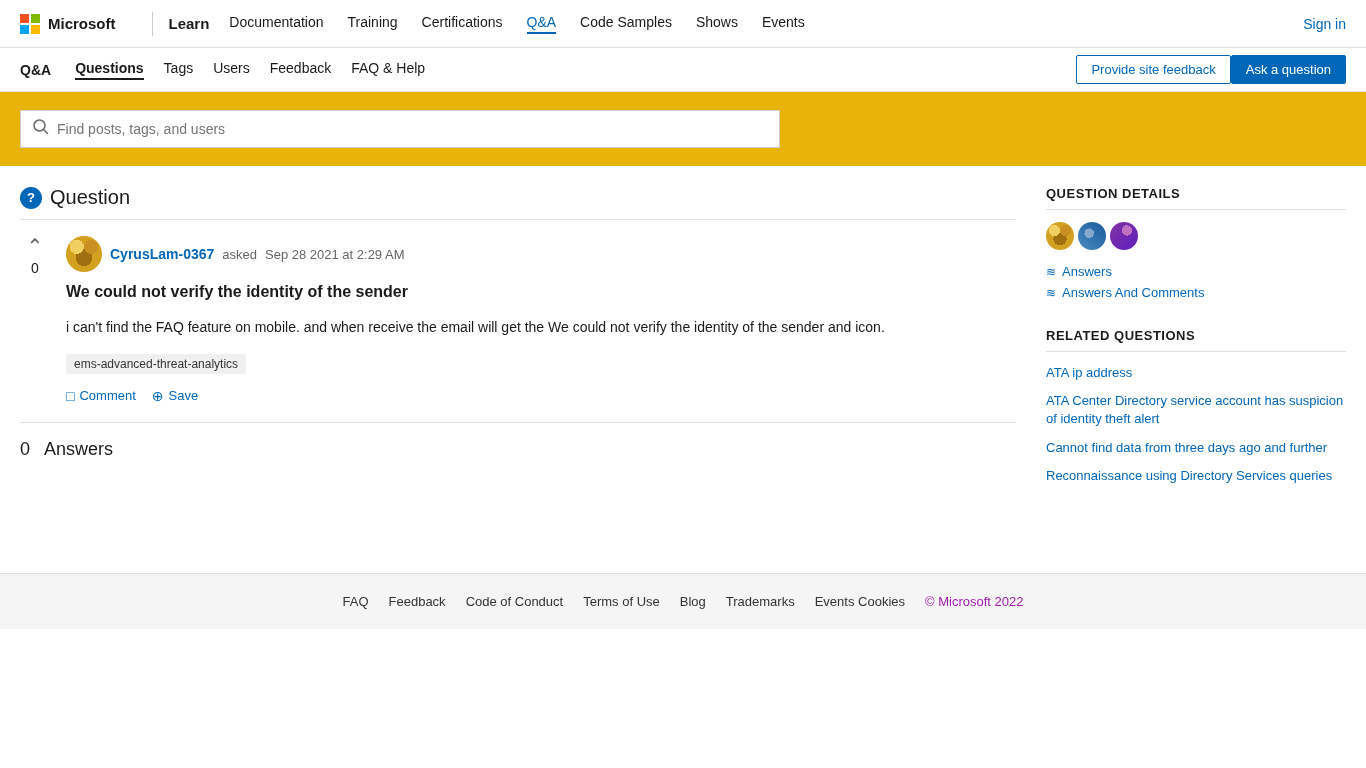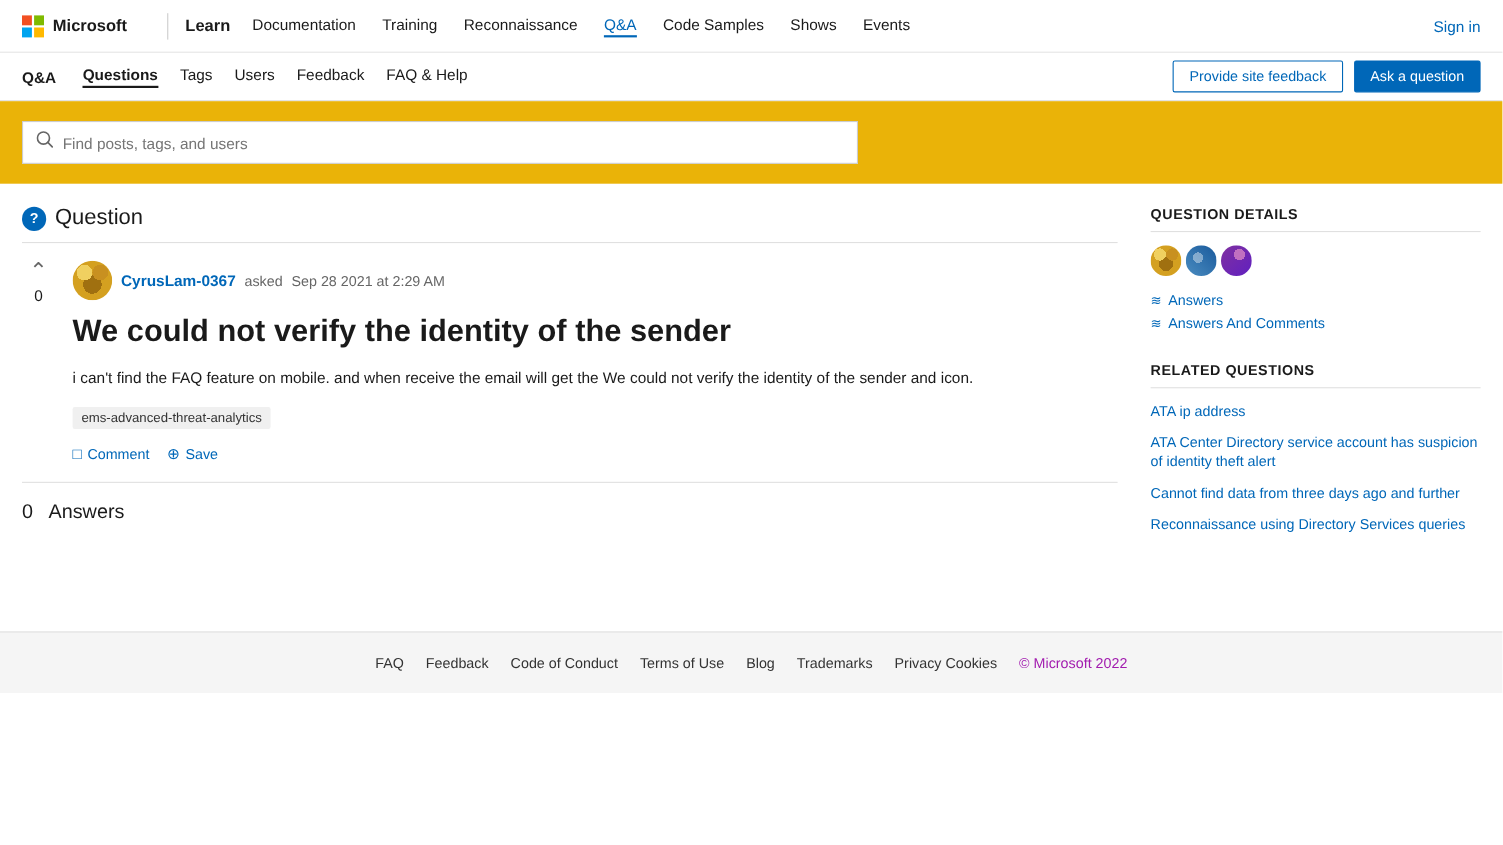--- a/index.html
+++ b/index.html
@@ -100,21 +100,20 @@
       text-decoration: none;
       padding-bottom: 2px;
     }
     .secondary-nav-links a.active {
       border-bottom: 2px solid #1a1a1a;
       font-weight: 600;
     }
     .secondary-nav-actions {
       margin-left: auto;
       display: flex;
-      gap: 10px;
     }
     .btn-outline {
       padding: 6px 14px;
       border: 1px solid #0067b8;
       background: #fff;
       color: #0067b8;
       font-size: 13px;
       cursor: pointer;
       border-radius: 2px;
     }
@@ -255,21 +254,21 @@
     }
     .asked-text {
       font-size: 13px;
       color: #666;
     }
     .date-text {
       font-size: 13px;
       color: #666;
     }
     .question-title {
-      font-size: 28px;
+      font-size: 16px;
       font-weight: 600;
       color: #1a1a1a;
       margin-bottom: 14px;
       line-height: 1.3;
     }
     .question-text {
       font-size: 14px;
       color: #1a1a1a;
       margin-bottom: 16px;
       line-height: 1.5;
@@ -427,21 +426,21 @@
       <span class="b"></span>
       <span class="y"></span>
     </div>
     <span class="ms-logo-text">Microsoft</span>
   </a>
   <div class="nav-divider"></div>
   <a href="#" class="learn-link">Learn</a>
   <div class="top-nav-links">
     <a href="#">Documentation</a>
     <a href="#">Training</a>
-    <a href="#">Reconnaissance</a>
+    <a href="#">Certifications</a>
     <a href="#" class="active">Q&amp;A</a>
     <a href="#">Code Samples</a>
     <a href="#">Shows</a>
     <a href="#">Events</a>
   </div>
   <a href="#" class="signin-btn">Sign in</a>
 </nav>
 
 <nav class="secondary-nav">
   <span class="qa-label">Q&amp;A</span>
@@ -572,16 +571,16 @@
 </div>
 
 <footer class="footer">
   <div class="footer-links">
     <a href="#">FAQ</a>
     <a href="#">Feedback</a>
     <a href="#">Code of Conduct</a>
     <a href="#">Terms of Use</a>
     <a href="#">Blog</a>
     <a href="#">Trademarks</a>
-    <a href="#">Privacy Cookies</a>
+    <a href="#">Events Cookies</a>
     <span class="footer-copyright">© Microsoft 2022</span>
   </div>
 </footer>
 
 </body></html>

